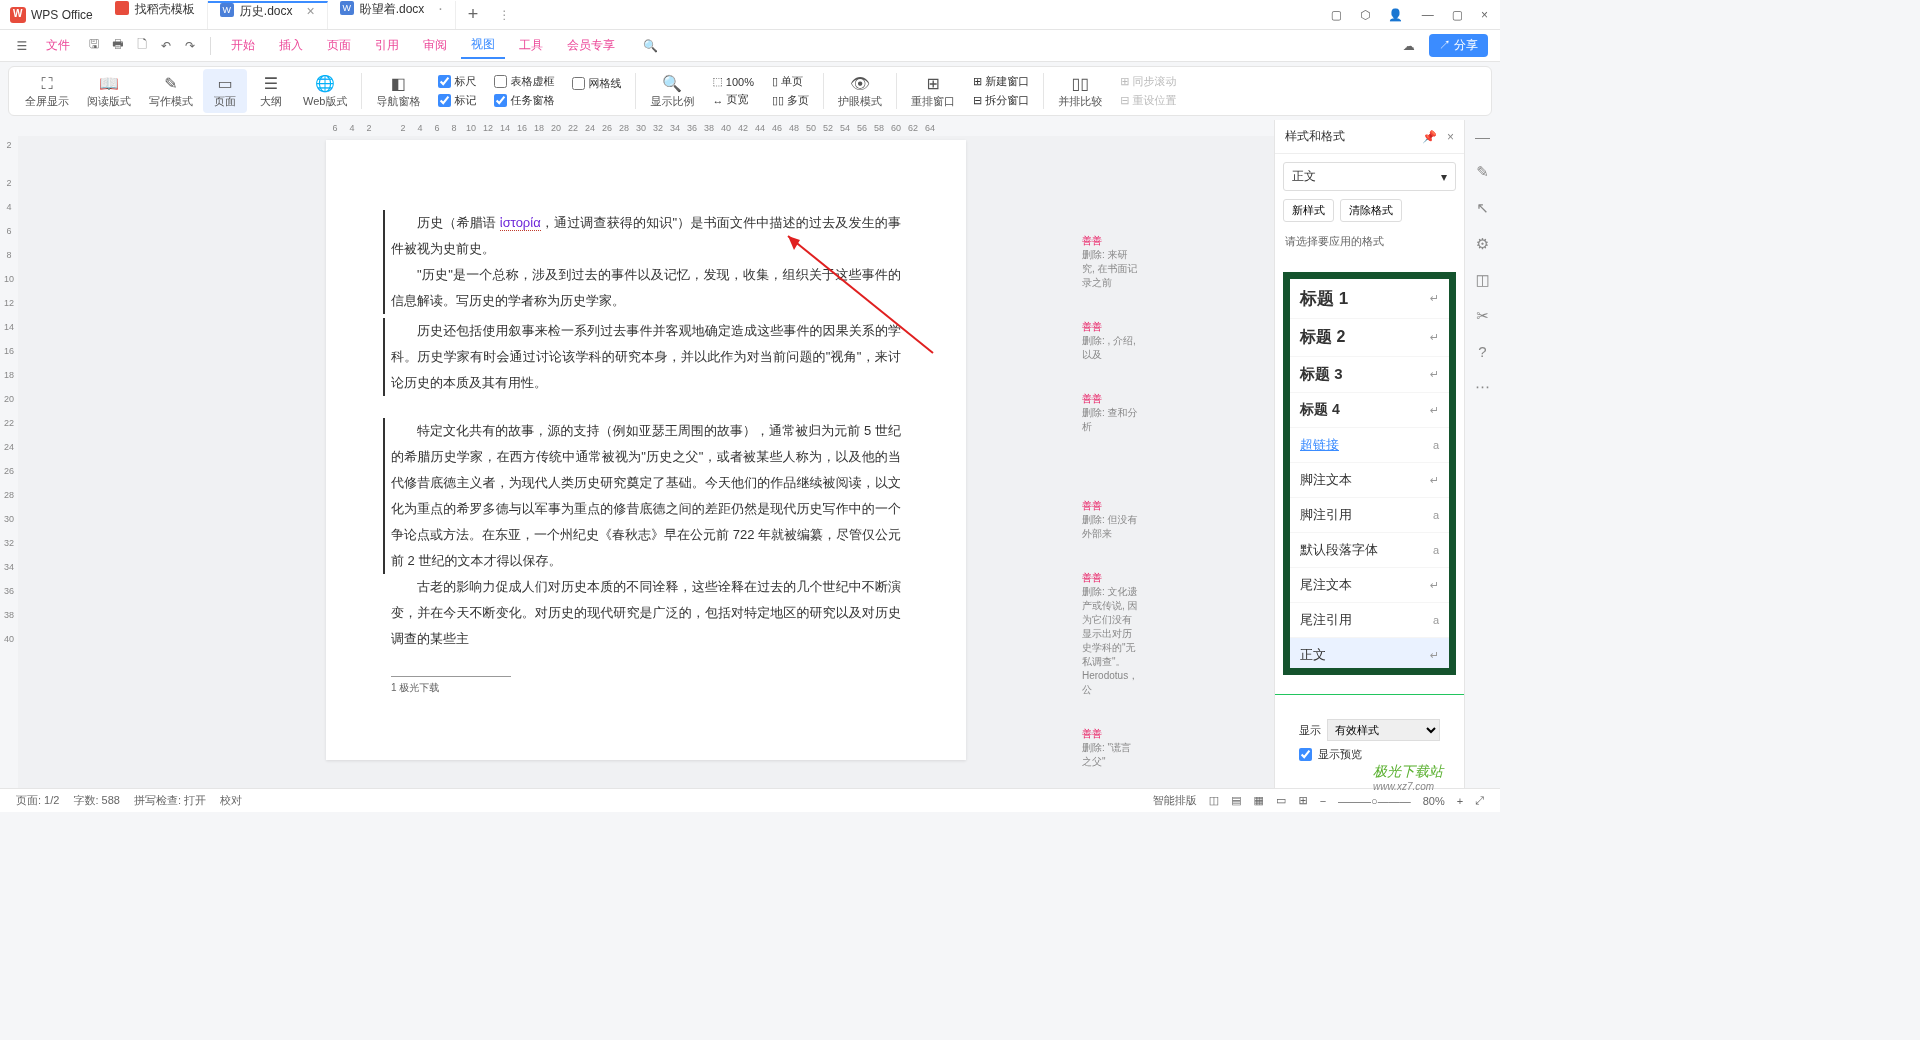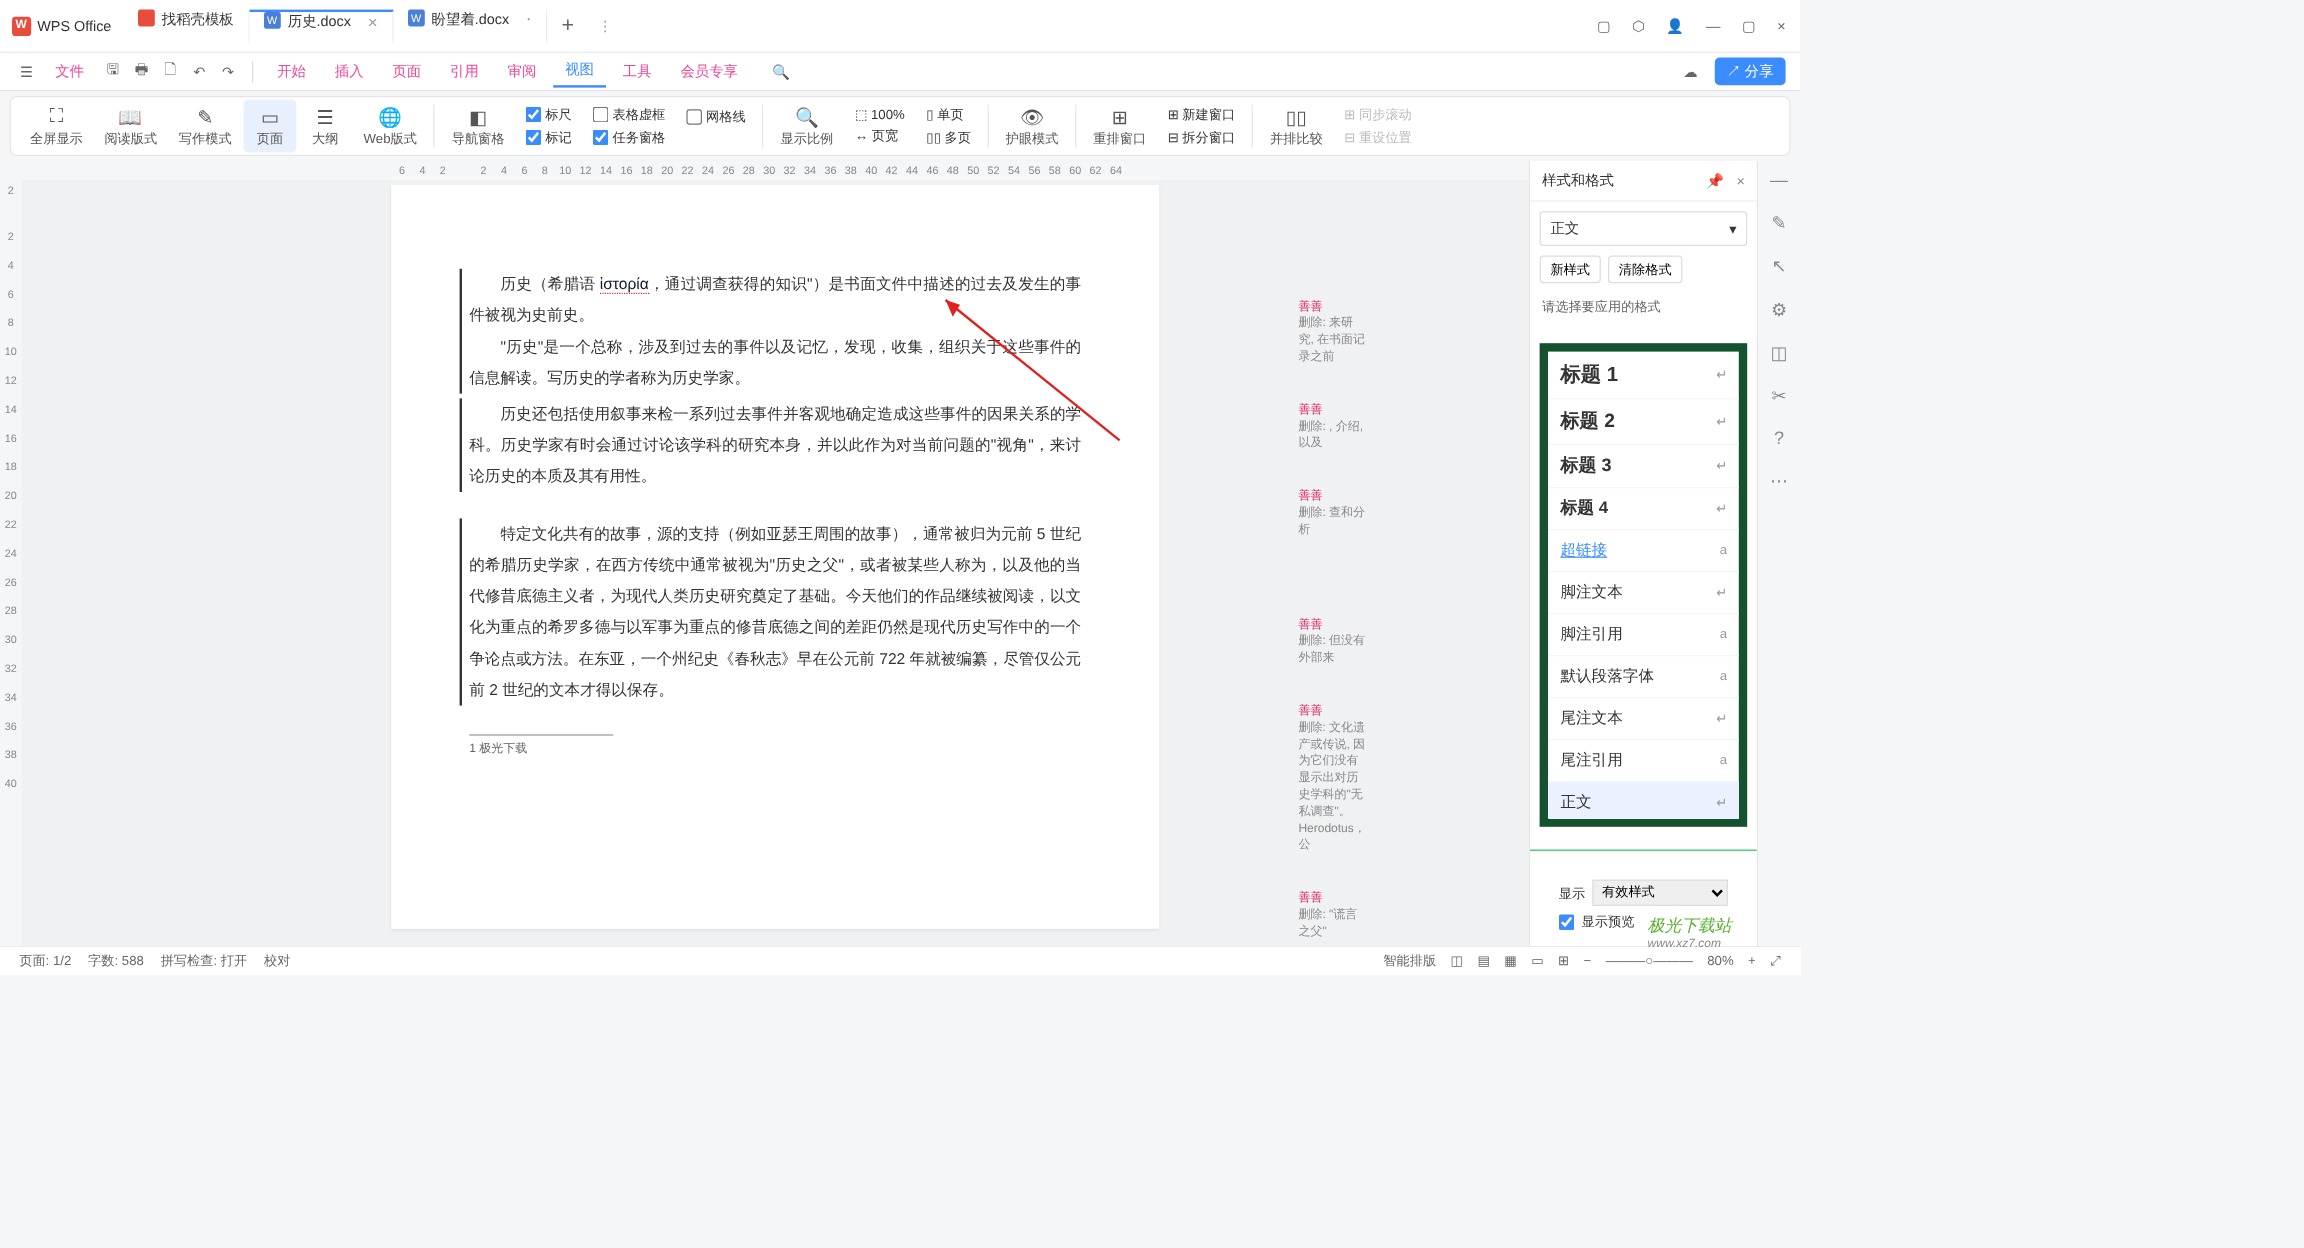--- a/index.html
+++ b/index.html
@@ -1,17 +1,17 @@
 <!DOCTYPE html>
 <html><head>
 <meta charset="utf-8">
 <style>
 *{box-sizing:border-box;margin:0;padding:0;font-family:"Microsoft YaHei",sans-serif}
 body{background:#f5f6f8;font-size:12px;color:#333;overflow:hidden;width:1500px;height:812px;position:relative}
-.titlebar{height:44px;background:#fff;display:flex;align-items:center;border-bottom:1px solid #e5e5e5}
+.titlebar{height:30px;background:#fff;display:flex;align-items:center;border-bottom:1px solid #e5e5e5}
 .wps-logo{display:flex;align-items:center;padding:0 10px;gap:5px}
 .wps-icon{width:16px;height:16px;background:#e74c3c;border-radius:3px;position:relative}
 .wps-icon::after{content:"W";color:#fff;font-size:10px;font-weight:bold;position:absolute;top:1px;left:3px}
 .tab{display:flex;align-items:flex-start;height:28px;padding:0 12px;gap:6px;border-right:1px solid #eee;cursor:pointer}
 .tab.active{background:#fff;border-top:2px solid #3b8cff}
 .tab-icon{width:14px;height:14px;border-radius:2px}
 .tab-icon.red{background:#e74c3c}
 .tab-icon.blue{background:#4a7fd8;color:#fff;font-size:9px;text-align:center;line-height:14px}
 .tab-close{color:#999;font-size:14px;margin-left:8px}
 .tab-add{padding:0 12px;color:#666;font-size:18px}
@@ -33,21 +33,21 @@
 .ribbon-check{display:flex;align-items:center;gap:3px;padding:2px 4px;font-size:11px}
 .ribbon-check input{width:13px;height:13px}
 .ribbon-group{display:flex;flex-direction:column;gap:0;padding:0 4px}
 .content{display:flex;height:calc(100% - 140px);position:relative}
 .vruler{width:18px;background:#f5f6f8;display:flex;flex-direction:column;align-items:center;padding-top:20px;font-size:9px;color:#888;gap:14px}
 .doc-area{flex:1;background:#f0f1f3;position:relative;overflow:hidden}
 .hruler{height:16px;background:#f5f6f8;display:flex;align-items:center;font-size:9px;color:#888;padding-left:310px;gap:3px}
 .hruler span{width:14px;text-align:center}
 .page{width:640px;background:#fff;margin:4px auto 0;box-shadow:0 1px 3px rgba(0,0,0,.1);padding:70px 65px 40px 65px;min-height:620px;position:relative}
 .page p{font-size:13px;line-height:26px;color:#333;text-align:justify;text-indent:2em}
-.page .greek{color:#0f172a;border-bottom:1px dotted #c0392b}
+.page .greek{color:#6d28d9;border-bottom:1px dotted #c0392b}
 .revision-line{border-left:2px solid #333;margin-left:-8px;padding-left:6px}
 .comments{position:absolute;left:756px;top:94px;font-size:11px}
 .comment{margin-bottom:30px}
 .comment .tag{color:#e91e63;font-size:10px}
 .comment .txt{color:#888;font-size:10px}
 .right-panel{width:190px;background:#fff;border-left:1px solid #e5e5e5;display:flex;flex-direction:column}
 .panel-header{padding:8px 10px;display:flex;align-items:center;justify-content:space-between;border-bottom:1px solid #eee;font-size:12px}
 .panel-header .icons{display:flex;gap:10px;color:#888}
 .style-select{margin:8px;padding:5px 8px;border:1px solid #ddd;border-radius:3px;display:flex;justify-content:space-between;align-items:center}
 .style-btns{display:flex;gap:6px;margin:0 8px 8px}
@@ -323,20 +323,21 @@
       <p><span>历史（希腊语 </span><span class="greek">ἱστορία</span><span>，通过调查获得的知识"）是书面文件中描述的过去及发生的事件被视为史前史。</span></p>
       <p>"历史"是一个总称，涉及到过去的事件以及记忆，发现，收集，组织关于这些事件的信息解读。写历史的学者称为历史学家。</p>
       </div>
       <div class="revision-line" style="margin-top:4px">
       <p>历史还包括使用叙事来检一系列过去事件并客观地确定造成这些事件的因果关系的学科。历史学家有时会通过讨论该学科的研究本身，并以此作为对当前问题的"视角"，来讨论历史的本质及其有用性。</p>
       </div>
       <div style="height:22px"></div>
       <div class="revision-line">
       <p>特定文化共有的故事，源的支持（例如亚瑟王周围的故事），通常被归为元前 5 世纪的希腊历史学家，在西方传统中通常被视为"历史之父"，或者被某些人称为，以及他的当代修昔底德主义者，为现代人类历史研究奠定了基础。今天他们的作品继续被阅读，以文化为重点的希罗多德与以军事为重点的修昔底德之间的差距仍然是现代历史写作中的一个争论点或方法。在东亚，一个州纪史《春秋志》早在公元前 722 年就被编纂，尽管仅公元前 2 世纪的文本才得以保存。</p>
       </div>
+      <p>古老的影响力促成人们对历史本质的不同诠释，这些诠释在过去的几个世纪中不断演变，并在今天不断变化。对历史的现代研究是广泛的，包括对特定地区的研究以及对历史调查的某些主</p>
       <div style="border-top:1px solid #999;width:120px;margin-top:24px;padding-top:4px;font-size:10px;color:#666">1 极光下载</div>
 
       <div class="comments">
         <div class="comment" style="margin-top:0">
             <div class="tag">善善</div>
             <div class="txt">删除: 来研究, 在书面记录之前</div>
           </div>
         <div class="comment" style="margin-top:18px">
             <div class="tag">善善</div>
             <div class="txt">删除: , 介绍, 以及</div>

